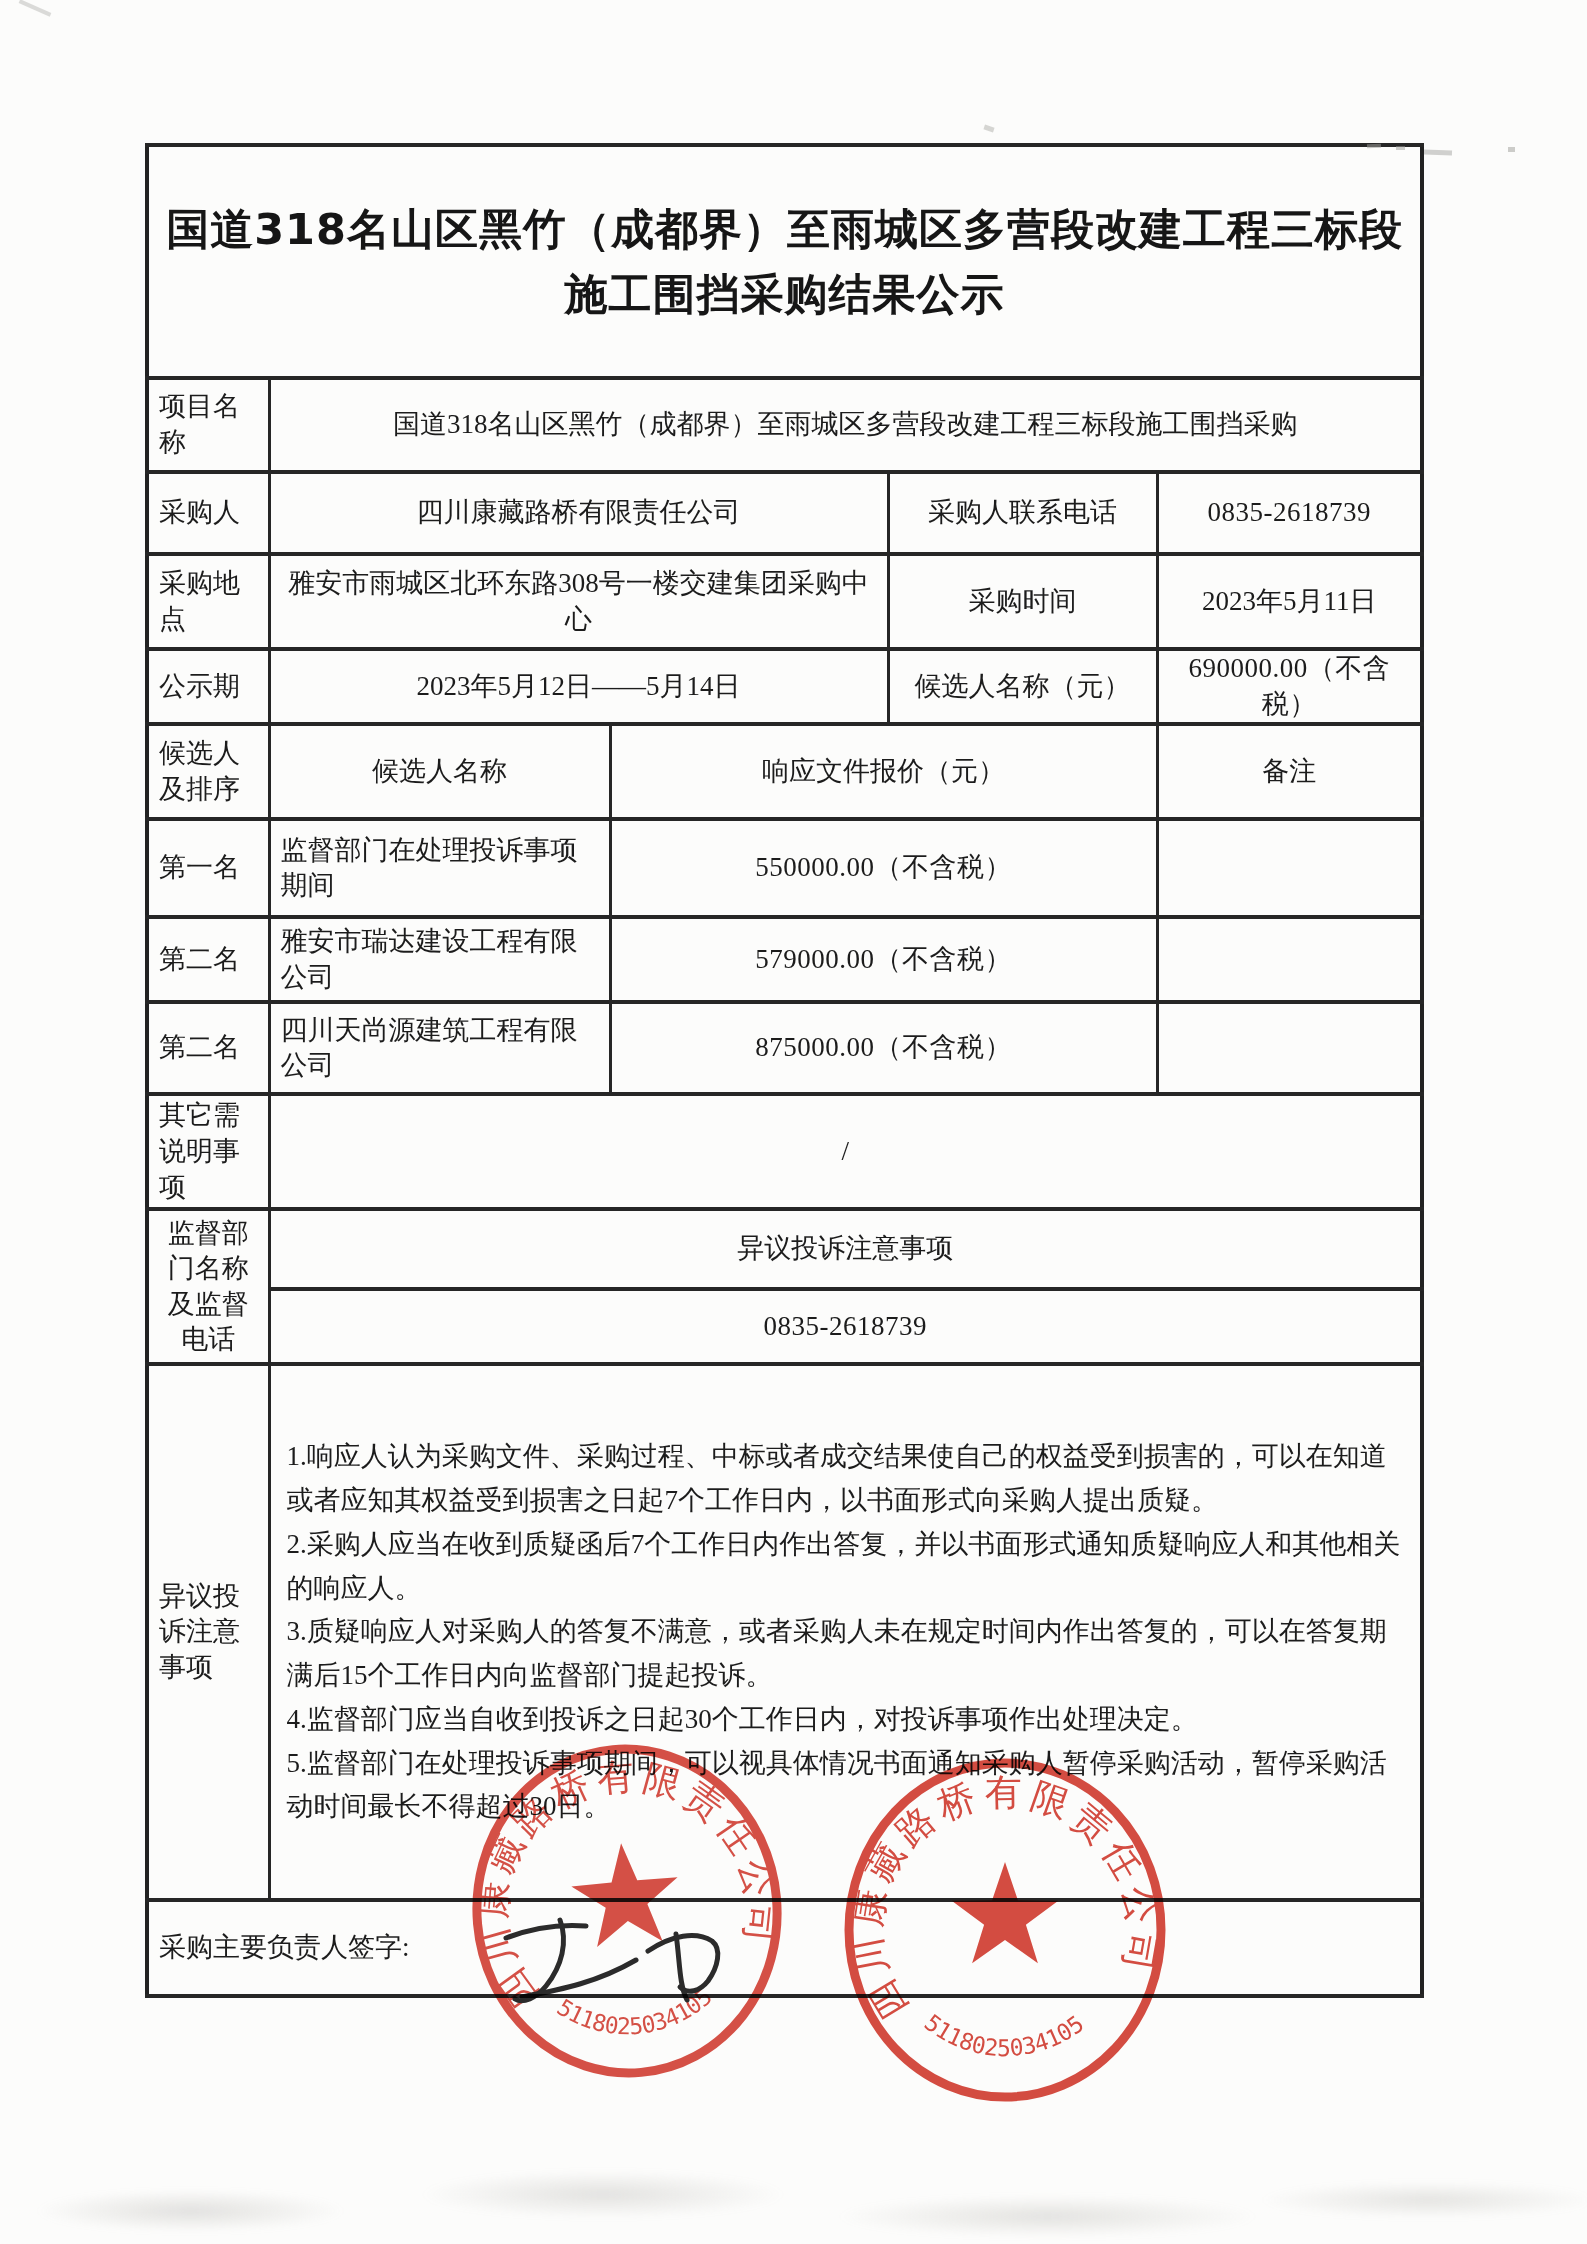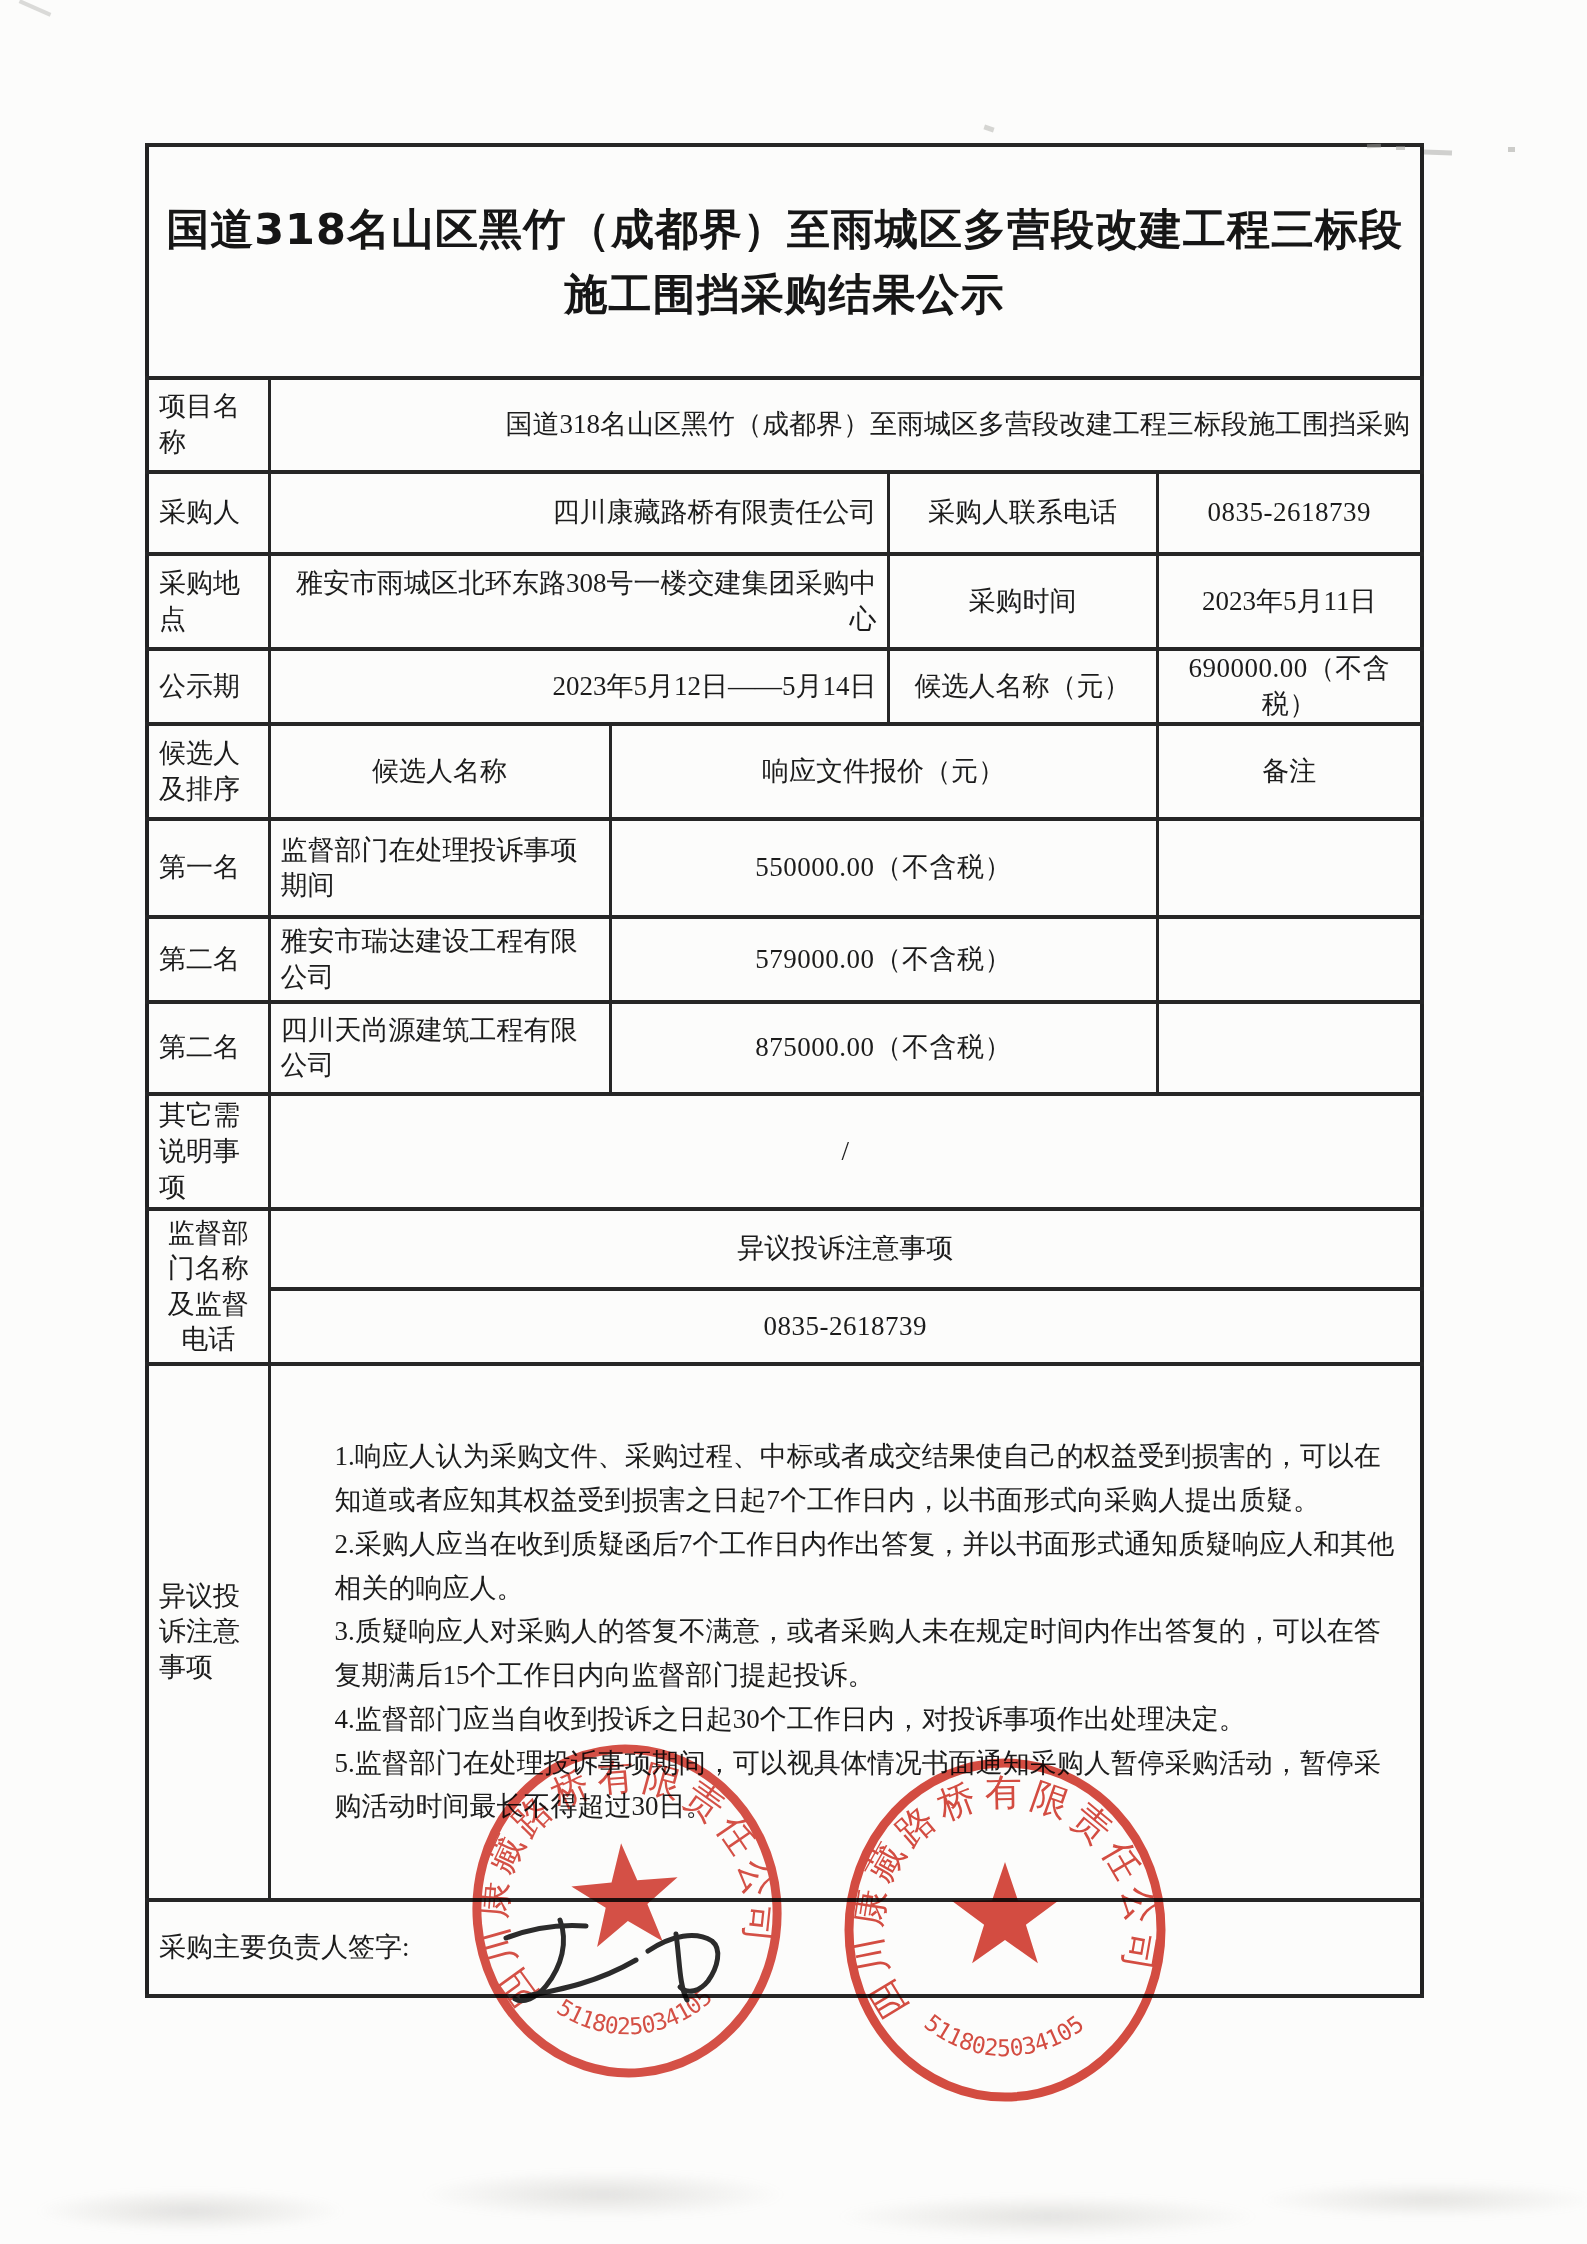--- a/index.html
+++ b/index.html
@@ -36,27 +36,27 @@
   .title-text{
     font-family:"DejaVu Sans","Liberation Sans",sans-serif;
     font-weight:700;
     font-size:43px;
     line-height:1.5;
     letter-spacing:1px;
     color:#161616;
   }
   td.lbl{ text-align:left; font-size:28px; padding:0 6px 0 8px; }
   td.lbl-c{ text-align:center; font-size:28px; padding:0 4px; }
-  td.left{ text-align:right; padding-left:14px;font-family:Liberation Serif, serif; }
+  td.left{ text-align:center; padding-left:14px;font-family:Liberation Serif, serif; }
   td.center{ text-align:center; }
   td.num{ font-size:25px; text-align:center; letter-spacing:0.5px;}
   td.rank{ font-size:26px; }
   td.cand-name{ text-align:left; padding-left:8px; font-size:25px; }
   td.slash-cell{ text-align:center; font-size:32px; }
-  .complaint-list{ text-align:left; padding:0 6px;margin-left:48px; }
+  .complaint-list{ text-align:left; padding:0 6px; }
   .complaint-item{ font-size:27px; line-height:1.62; }
   td.sig-cell{ text-align:left; padding-left:8px; font-size:29px; }
   .stamp-layer{
     position:absolute;left:0;top:0;
     pointer-events:none;
     mix-blend-mode:multiply;
   }
   .artifact{ position:absolute; background:#9b9b97; }
   .bottom-noise{
     position:absolute;left:0;bottom:0;width:100%;height:110px;

